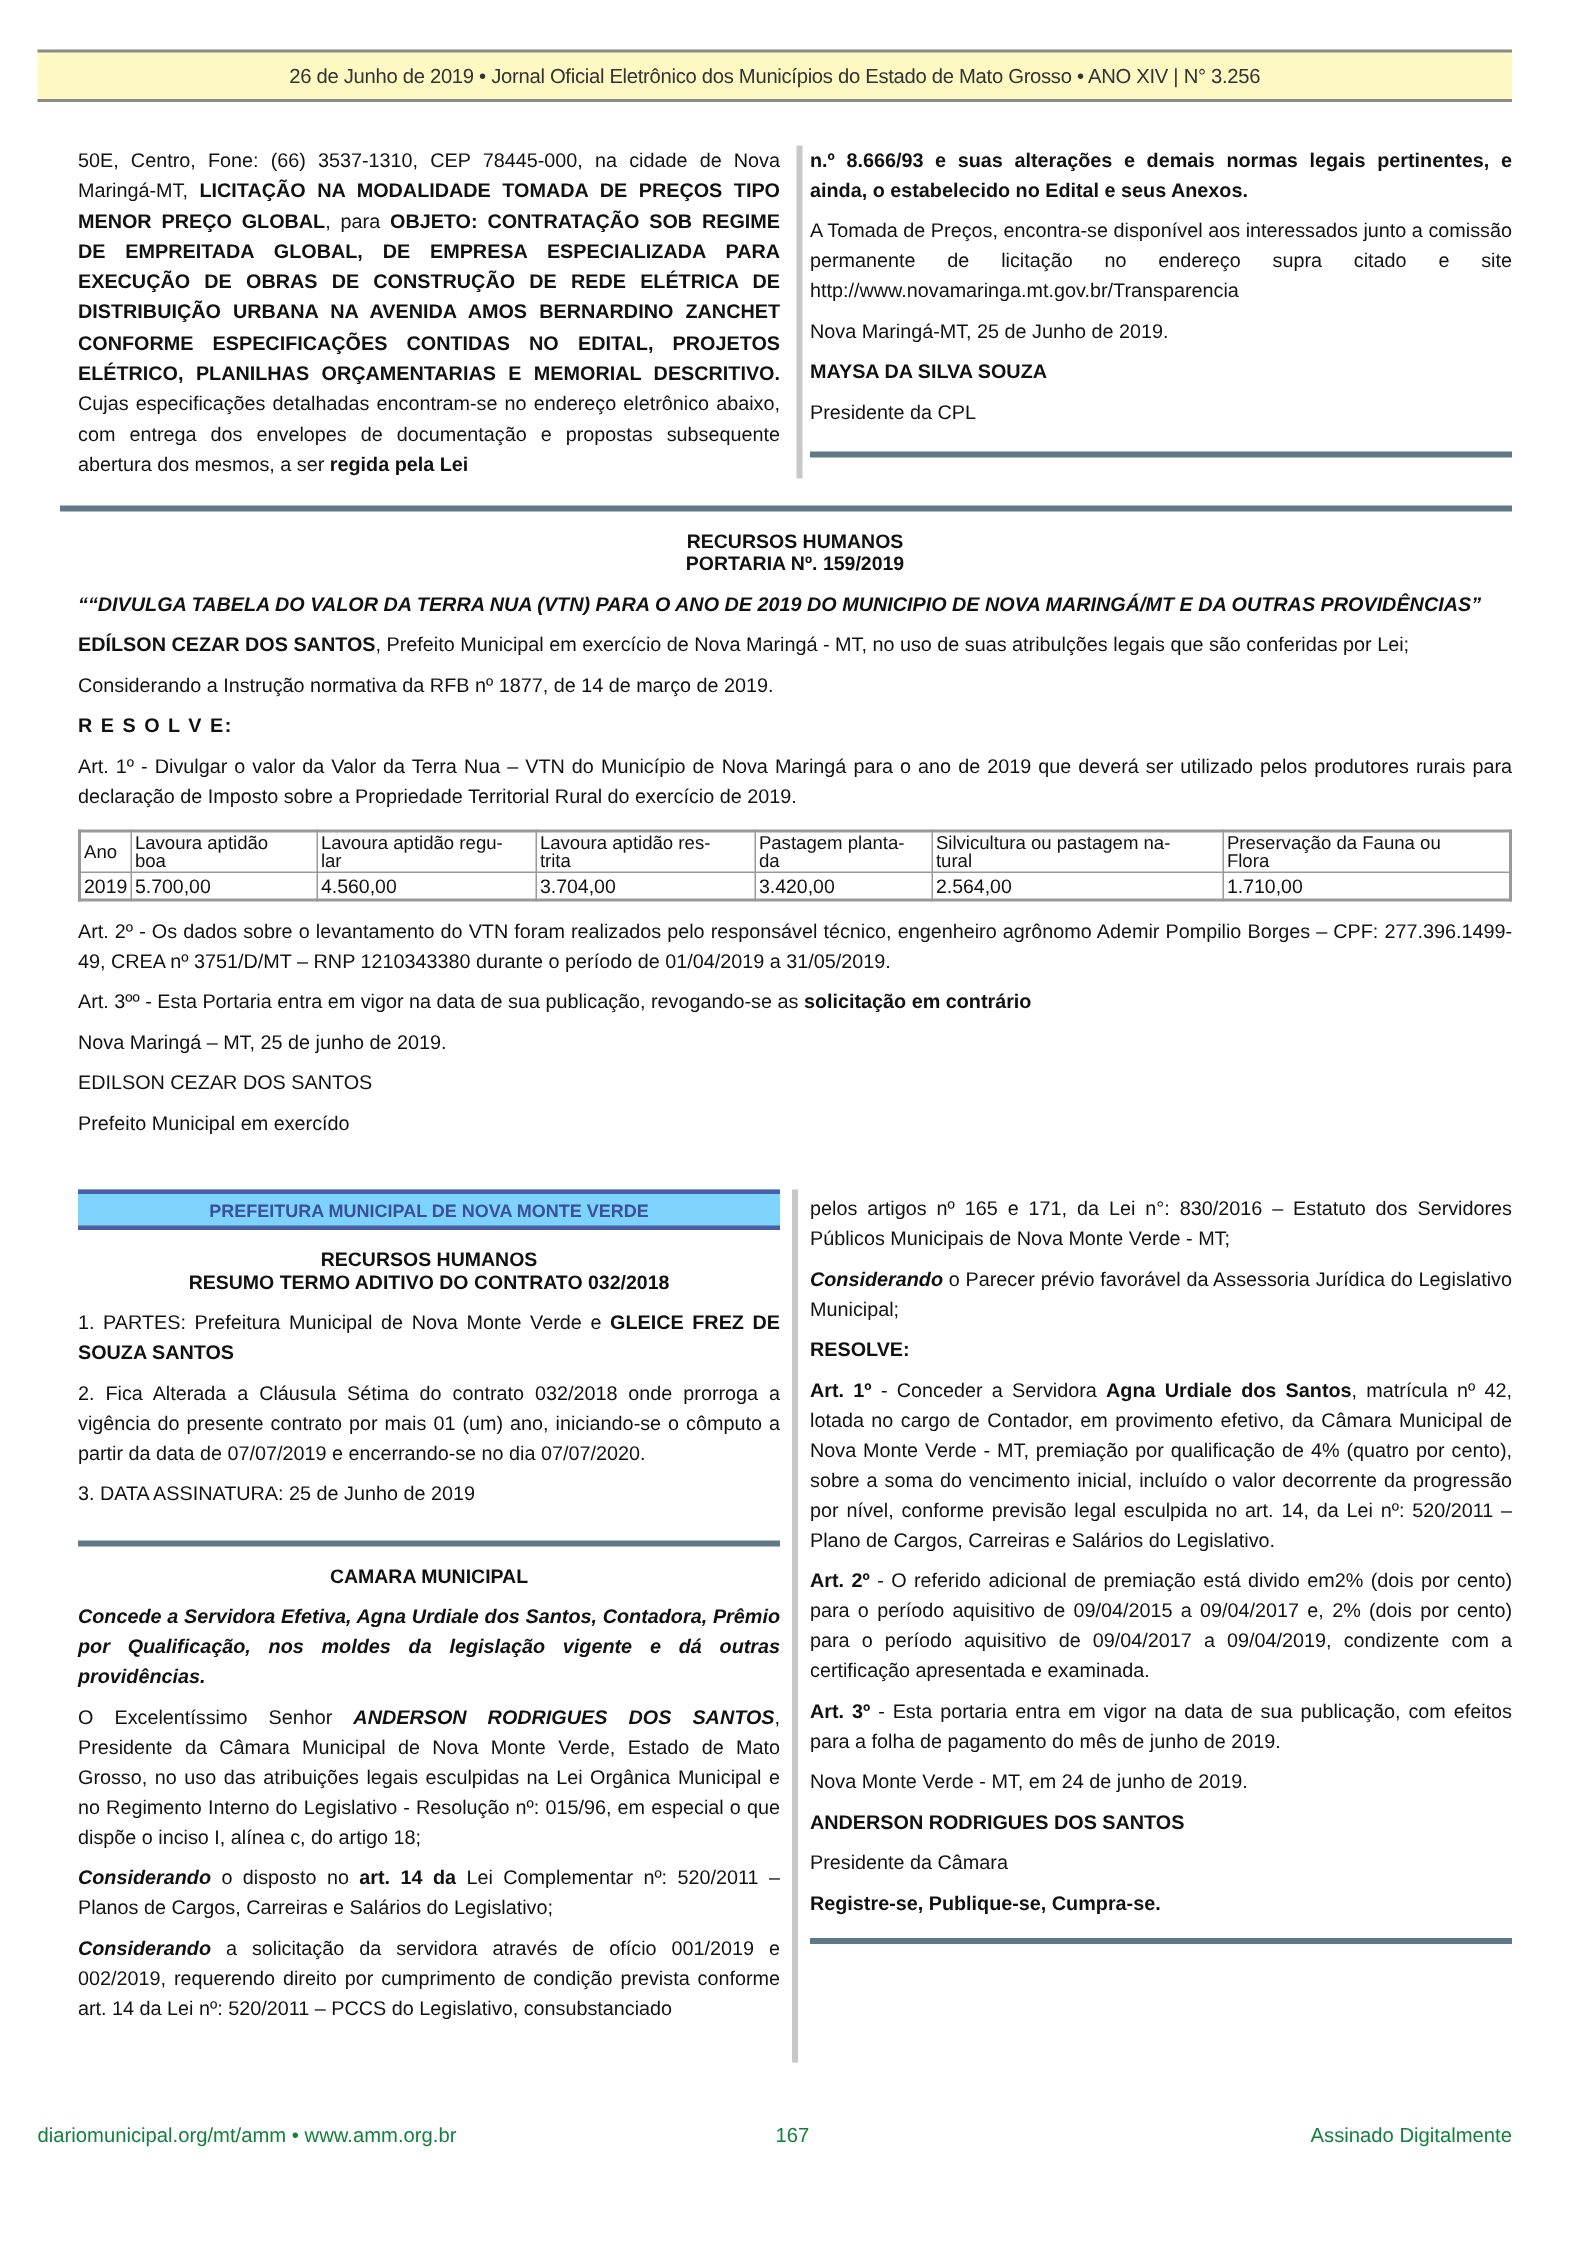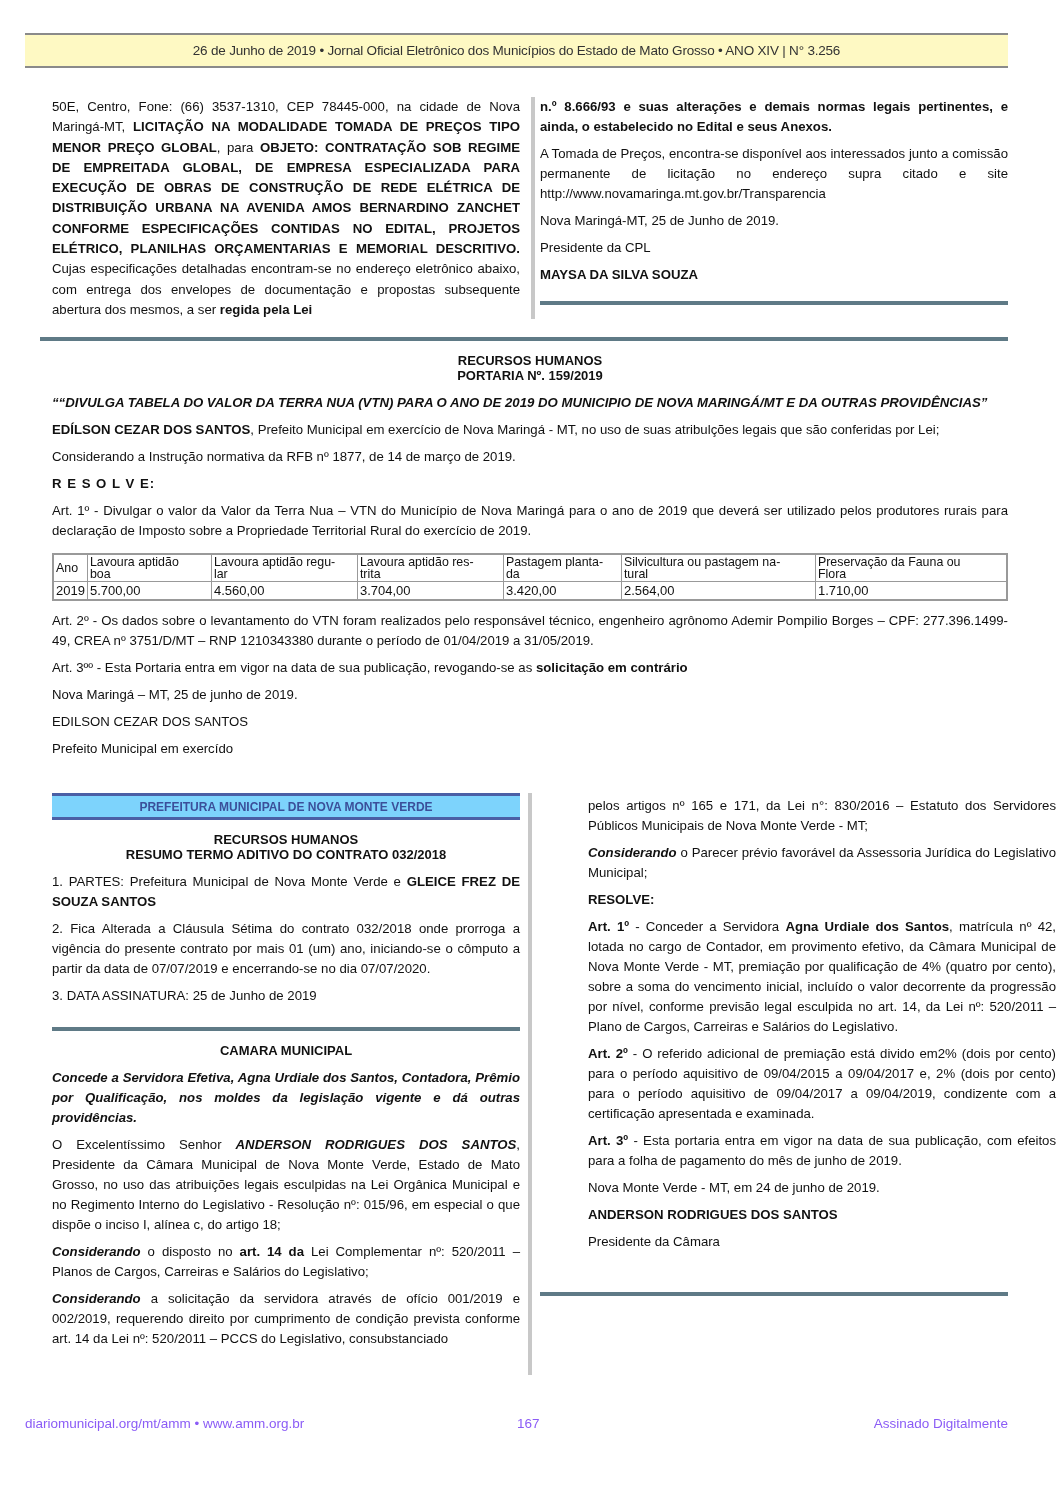--- a/index.html
+++ b/index.html
@@ -34,42 +34,42 @@
   table.vtn td { border: 1px solid #999; padding: 1px 2px; vertical-align: top; }
   table.vtn tr.vals td { font-size: 13px; line-height: 15px; }
 
   .muni-banner {
     position: absolute; left: 52px; top: 793px; width: 468px; height: 27px;
     background: #7dd3fc; border-top: 3px solid #4a5fa5; border-bottom: 3px solid #4a5fa5;
     display: flex; align-items: center; justify-content: center;
     color: #3b4f9a; font-weight: bold; font-size: 12px;
   }
 
-  .footer { position: absolute; top: 1416px; font-size: 13.5px; color: #8b5cf6; }
+  .footer { position: absolute; top: 1416px; font-size: 13.5px; color: #15803d; }
 </style>
 </head>
 <body>
 
 <div class="header-bar">
   <span>26 de Junho de 2019 • Jornal Oficial Eletrônico dos Municípios do Estado de Mato Grosso • ANO XIV | N° 3.256</span>
 </div>
 
 <div class="col col-l1">
   <p class="p tight" style="line-height:20.3px;">
     <span>50E, Centro, Fone: (66) 3537-1310, CEP 78445-000, na cidade de Nova Maringá-MT, </span><span class="b">LICITAÇÃO NA MODALIDADE TOMADA DE PREÇOS TIPO MENOR PREÇO GLOBAL</span><span>, para </span><span class="b">OBJETO: CONTRATAÇÃO SOB REGIME DE EMPREITADA GLOBAL, DE EMPRESA ESPECIALIZADA PARA EXECUÇÃO DE OBRAS DE CONSTRUÇÃO DE REDE ELÉTRICA DE DISTRIBUIÇÃO URBANA NA AVENIDA AMOS BERNARDINO ZANCHET CONFORME ESPECIFICAÇÕES CONTIDAS NO EDITAL, PROJETOS ELÉTRICO, PLANILHAS ORÇAMENTARIAS E MEMORIAL DESCRITIVO.</span><span> Cujas especificações detalhadas encontram-se no endereço eletrônico abaixo, com entrega dos envelopes de documentação e propostas subsequente abertura dos mesmos, a ser </span><span class="b">regida pela Lei</span>
   </p>
 </div>
 <div class="vdiv" style="left:531px; top:97px; height:222px;"></div>
 
 <div class="col col-r1">
   <p class="p b">n.º 8.666/93 e suas alterações e demais normas legais pertinentes, e ainda, o estabelecido no Edital e seus Anexos.</p>
   <p class="p">A Tomada de Preços, encontra-se disponível aos interessados junto a comissão permanente de licitação no endereço supra citado e site http://www.novamaringa.mt.gov.br/Transparencia</p>
   <p class="p">Nova Maringá-MT, 25 de Junho de 2019.</p>
+  <p class="p b">MAYSA DA SILVA SOUZA</p>
   <p class="p">Presidente da CPL</p>
-  <p class="p b">MAYSA DA SILVA SOUZA</p>
 </div>
 <div class="hrule" style="left:540px; top:301px; width:468px;"></div>
 <div class="hrule" style="left:40px; top:337px; width:968px;"></div>
 
 <div class="full" style="top:353px;">
   <div class="section-title">RECURSOS HUMANOS</div>
   <div class="section-title">PORTARIA Nº. 159/2019</div>
   <p class="p bi" style="margin-top:10px;">““DIVULGA TABELA DO VALOR DA TERRA NUA (VTN) PARA O ANO DE 2019 DO MUNICIPIO DE NOVA MARINGÁ/MT E DA OUTRAS PROVIDÊNCIAS”</p>
   <p class="p">
     <span class="b">EDÍLSON CEZAR DOS SANTOS</span><span>, Prefeito Municipal em exercício de Nova Maringá - MT, no uso de suas atribulções legais que são conferidas por Lei;</span>
@@ -139,38 +139,39 @@
   </p>
   <p class="p">
     <span class="bi">Considerando</span><span> o disposto no </span><span class="b">art. 14 da</span><span> Lei Complementar nº: 520/2011 – Planos de Cargos, Carreiras e Salários do Legislativo;</span>
   </p>
   <p class="p tight">
     <span class="bi">Considerando</span><span> a solicitação da servidora através de ofício 001/2019 e 002/2019, requerendo direito por cumprimento de condição prevista conforme art. 14 da Lei nº: 520/2011 – PCCS do Legislativo, consubstanciado</span>
   </p>
 </div>
 <div class="vdiv" style="left:528px; top:793px; height:582px;"></div>
 
-<div class="col" style="left:540px; top:796px; width:468px;margin-left:48px;">
+<div class="col" style="left:540px; top:796px; width:468px;">
   <p class="p">pelos artigos nº 165 e 171, da Lei n°: 830/2016 – Estatuto dos Servidores Públicos Municipais de Nova Monte Verde - MT;</p>
   <p class="p">
     <span class="bi">Considerando</span><span> o Parecer prévio favorável da Assessoria Jurídica do Legislativo Municipal;</span>
   </p>
   <p class="p b">RESOLVE:</p>
   <p class="p">
     <span class="b">Art. 1º</span><span> - Conceder a Servidora </span><span class="b">Agna Urdiale dos Santos</span><span>, matrícula nº 42, lotada no cargo de Contador, em provimento efetivo, da Câmara Municipal de Nova Monte Verde - MT, premiação por qualificação de 4% (quatro por cento), sobre a soma do vencimento inicial, incluído o valor decorrente da progressão por nível, conforme previsão legal esculpida no art. 14, da Lei nº: 520/2011 – Plano de Cargos, Carreiras e Salários do Legislativo.</span>
   </p>
   <p class="p">
     <span class="b">Art. 2º</span><span> - O referido adicional de premiação está divido em2% (dois por cento) para o período aquisitivo de 09/04/2015 a 09/04/2017 e, 2% (dois por cento) para o período aquisitivo de 09/04/2017 a 09/04/2019, condizente com a certificação apresentada e examinada.</span>
   </p>
   <p class="p">
     <span class="b">Art. 3º</span><span> - Esta portaria entra em vigor na data de sua publicação, com efeitos para a folha de pagamento do mês de junho de 2019.</span>
   </p>
   <p class="p">Nova Monte Verde - MT, em 24 de junho de 2019.</p>
   <p class="p b">ANDERSON RODRIGUES DOS SANTOS</p>
   <p class="p">Presidente da Câmara</p>
+  <p class="p b">Registre-se, Publique-se, Cumpra-se.</p>
 </div>
 <div class="hrule" style="left:540px; top:1292px; width:468px;"></div>
 
 <div class="footer" style="left:25px;">
   <span>diariomunicipal.org/mt/amm • www.amm.org.br</span>
 </div>
 <div class="footer" style="left:517px;">167</div>
 <div class="footer" style="right:50px;">Assinado Digitalmente</div>
 
 </body></html>

